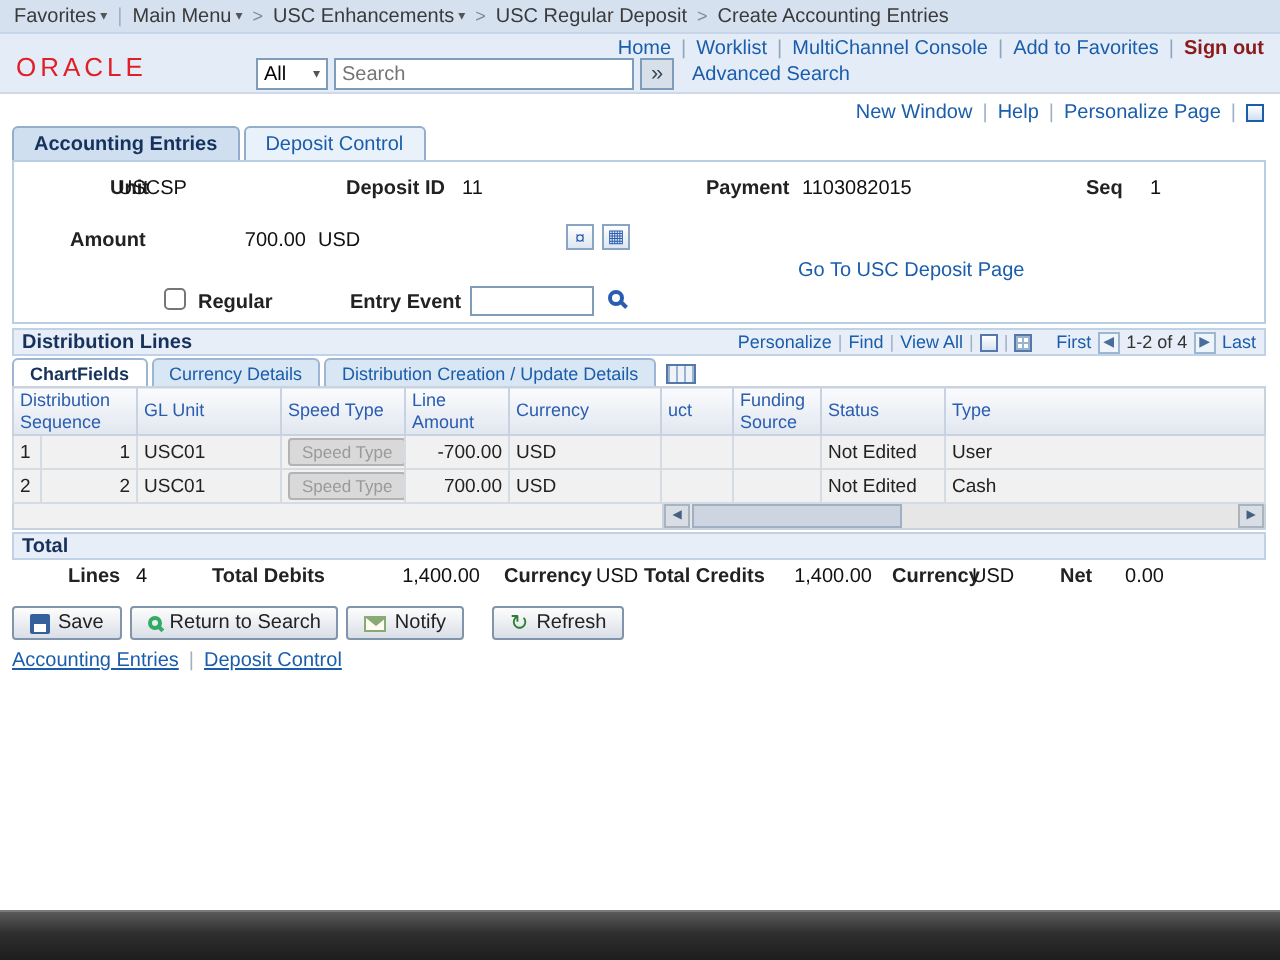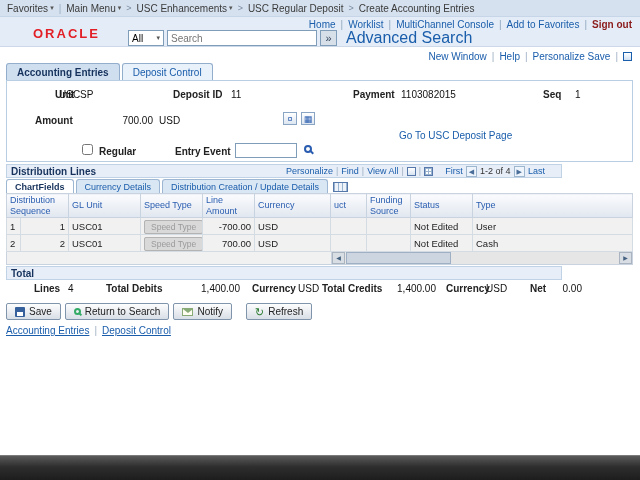--- a/index.html
+++ b/index.html
@@ -11,34 +11,34 @@
             border-bottom:1px solid #c6d6e8; display:flex; align-items:center; gap:5px;
             padding-left:7px; font-size:10px; color:#3a3a3a; }
   .crumb { display:inline-flex; align-items:center; gap:2px; cursor:pointer; white-space:nowrap; }
   .caret { font-size:7px; color:#555; }
   .chev  { color:#7a8ba0; font-size:9px; }
   .psep  { color:#9fb0c4; }
 
   
   .header { position:absolute; top:17px; left:0; right:0; height:30px; background:#e4edf7;
             border-bottom:1px solid #cdd9e8; }
-  .logo { position:absolute; left:8px; top:9px; color:#e21e26; font-weight:bold;
-          font-size:13px; letter-spacing:2px;margin-left:25px; }
+  .logo { position:absolute; left:8px; top:9px; color:#e21e26; font-weight:normal;
+          font-size:13px; letter-spacing:2px; }
   .toplinks { position:absolute; top:2px; right:8px; font-size:10px; color:#8fa5bd;
               display:flex; gap:5px; align-items:center; }
   .toplinks a { color:#1a5dab; text-decoration:none; cursor:pointer; }
   .toplinks a.signout { color:#8b1a1a; font-weight:bold; }
   .searchbar { position:absolute; left:128px; top:12px; display:flex; align-items:center; gap:3px; }
   .scope { width:36px; height:16px; background:#fff; border:1px solid #7f9db9; font-size:10px;
            display:flex; align-items:center; justify-content:space-between; padding:0 3px; cursor:pointer; }
   .searchinput { width:150px; height:16px; border:1px solid #7f9db9; font-size:10px; padding:0 3px;
                  font-family:inherit; }
   .gobtn { width:17px; height:16px; background:#d7dfe9; border:1px solid #7f9db9; color:#33455c;
            font-size:11px; line-height:14px; text-align:center; cursor:pointer; }
-  .adv { margin-left:6px; font-size:16px; color:#1a5dab; text-decoration:none; cursor:pointer; }
+  .adv { margin-left:6px; font-size:10px; color:#1a5dab; text-decoration:none; cursor:pointer; }
 
   
   .pagebar { position:absolute; top:51px; right:8px; font-size:10px; color:#9fb0c4;
              display:flex; gap:5px; align-items:center; }
   .pagebar a { color:#1a5dab; text-decoration:none; cursor:pointer; }
   .icon-pageurl { display:inline-block; width:9px; height:9px; border:1px solid #1a5dab;
                   background:linear-gradient(#fff,#cfe0f2); }
 
   
   .tabs { position:absolute; top:63px; left:6px; display:flex; gap:2px; font-size:10px; }
@@ -56,24 +56,24 @@
                background:linear-gradient(#fff,#dde6f0); display:flex; align-items:center;
                justify-content:center; font-size:9px; color:#2a5db0; cursor:pointer; }
   .cb { position:absolute; width:11px; height:11px; }
   .eeinput { position:absolute; width:62px; height:15px; border:1px solid #7f9db9; font-size:10px; }
   .icon-lookup { position:absolute; width:8px; height:8px; border:2px solid #2a5db0;
                  border-radius:50%; cursor:pointer; }
   .icon-lookup::after { content:''; position:absolute; width:5px; height:2px; background:#2a5db0;
                         right:-4px; bottom:-2px; transform:rotate(45deg); }
 
   
-  .secbar { position:absolute; left:6px; width:556px; height:14px; background:#e7eef8;
+  .secbar { position:absolute; left:6px; width:627px; height:14px; background:#e7eef8;
             border:1px solid #c0d2e6; display:flex; align-items:center; font-size:10px; }
   .secbar .title { font-weight:bold; color:#16325c; padding-left:4px; }
-  .gridtools { margin-left:auto; display:flex; align-items:center; gap:3px; padding-right:16px;
+  .gridtools { margin-left:auto; display:flex; align-items:center; gap:3px; padding-right:4px;
                font-size:9px; color:#9fb0c4; }
   .gridtools a { color:#1a5dab; text-decoration:none; cursor:pointer; }
   .icon-zoomgrid { display:inline-block; width:9px; height:9px; border:1px solid #5577aa;
                    background:linear-gradient(#fff,#d7e3f1); }
   .icon-download { display:inline-block; width:9px; height:9px; border:1px solid #5577aa;
                    background:repeating-linear-gradient(0deg,#9ab4cf 0 1px,transparent 1px 3px),
                               repeating-linear-gradient(90deg,#9ab4cf 0 1px,transparent 1px 3px),#fff; }
   .navbtn { display:inline-block; border:1px solid #9fb6cf; background:#eef4fb; color:#4a6d99;
             font-size:7px; line-height:9px; padding:0 2px; cursor:pointer; }
 
@@ -197,21 +197,21 @@
       <div class="gobtn">»</div>
       <a class="adv">Advanced Search</a>
     </div>
   </div>
 
   <div class="pagebar">
     <a>New Window</a>
     <span>|</span>
     <a>Help</a>
     <span>|</span>
-    <a>Personalize Save</a>
+    <a>Personalize Page</a>
     <span>|</span>
     <span class="icon-pageurl"></span>
   </div>
 
   <div class="tabs">
     <div class="tab active">Accounting Entries</div>
     <div class="tab">Deposit Control</div>
   </div>
 
   <div class="fieldsbox">

